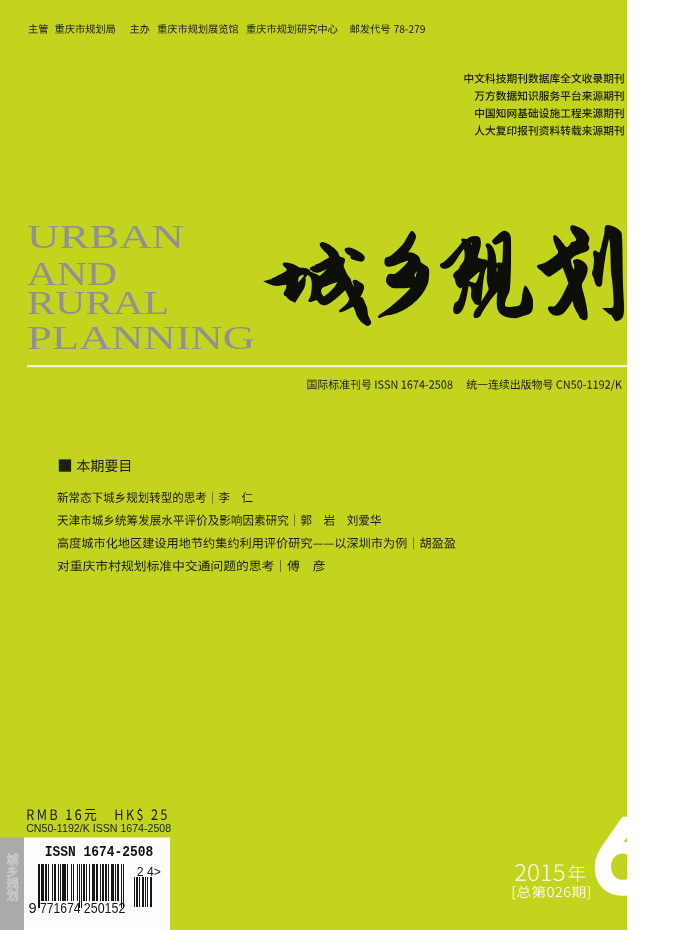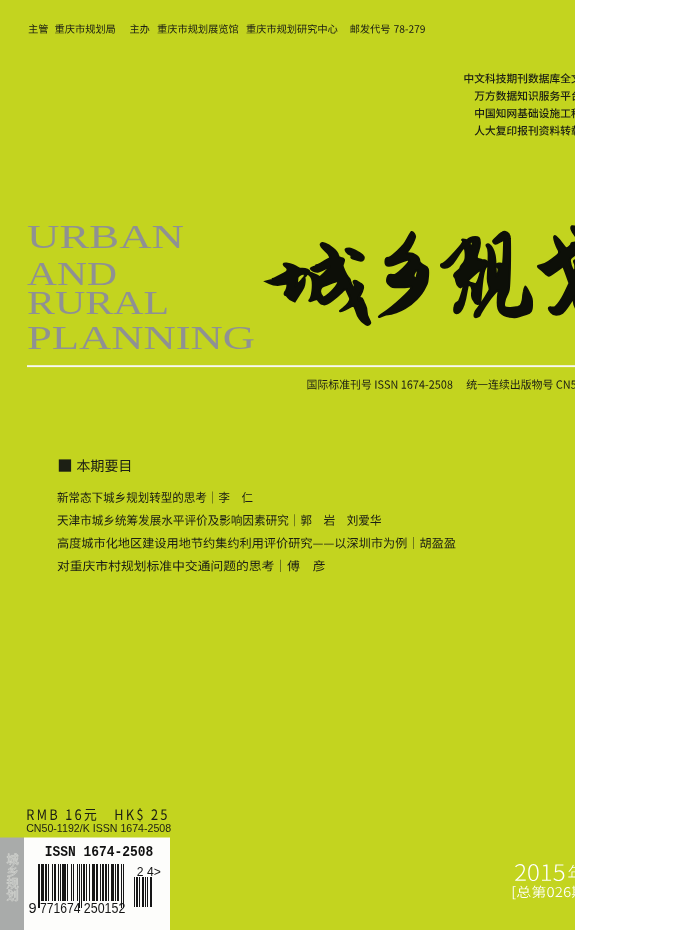--- a/index.html
+++ b/index.html
@@ -1,14 +1,14 @@
 <!DOCTYPE html>
 <html><head><meta charset="utf-8"><style>
 html,body{margin:0;padding:0;background:#fff}
-#page{position:relative;width:575px;height:930px;background:#c3d41f;overflow:hidden;font-family:"Liberation Sans",sans-serif}
+#page{position:relative;width:627px;height:930px;background:#c3d41f;overflow:hidden;font-family:"Liberation Sans",sans-serif}
 </style></head><body>
 
 <div id="page">
 <svg width="683" height="930" viewBox="0 0 683 930" style="position:absolute;left:0;top:0">
 
 <path d="M31.9 24.7C32.5 25.1 33.3 25.8 33.7 26.3H29.2V27H32.8V29.3H29.6V30H32.8V32.5H28.7V33.3H37.8V32.5H33.6V30H36.8V29.3H33.6V27H37.2V26.3H33.9L34.4 25.9C34 25.4 33.2 24.7 32.5 24.3Z M40.5 28.3V33.6H41.2V33.3H46.2V33.6H46.9V31.1H41.2V30.4H46.4V28.3ZM46.2 32.7H41.2V31.7H46.2ZM42.8 26.4C42.9 26.6 43 26.9 43.1 27.1H39.3V28.8H40.1V27.7H46.9V28.8H47.6V27.1H43.9C43.8 26.8 43.6 26.5 43.5 26.3ZM41.2 28.9H45.6V29.8H41.2ZM40 24.2C39.7 25.1 39.3 25.9 38.7 26.5C38.9 26.6 39.2 26.8 39.4 26.9C39.7 26.5 40 26.1 40.2 25.6H40.9C41.2 26 41.4 26.5 41.5 26.8L42.1 26.5C42 26.3 41.9 25.9 41.7 25.6H43.2V25.1H40.5C40.6 24.8 40.7 24.6 40.7 24.3ZM44.3 24.2C44.1 25 43.8 25.7 43.3 26.2C43.5 26.3 43.8 26.4 44 26.5C44.2 26.3 44.4 26 44.5 25.6H45.3C45.6 26 45.9 26.5 46 26.8L46.6 26.5C46.5 26.3 46.3 25.9 46.1 25.6H47.9V25.1H44.8C44.9 24.8 45 24.6 45.1 24.3Z M56.2 27.3V30.5H59.3V31.2H55.9V31.8H59.3V32.7H55.1V33.3H64.3V32.7H60V31.8H63.6V31.2H60V30.5H63.2V27.3H60V26.7H64.2V26H60V25.3C61.2 25.2 62.4 25 63.2 24.9L62.8 24.3C61.2 24.6 58.3 24.8 56 24.8C56 25 56.1 25.3 56.1 25.4C57.1 25.4 58.2 25.4 59.3 25.3V26H55.2V26.7H59.3V27.3ZM57 29.1H59.3V29.9H57ZM60 29.1H62.5V29.9H60ZM57 27.8H59.3V28.6H57ZM60 27.8H62.5V28.6H60Z M69.5 24.5C69.7 24.8 69.9 25.2 70.1 25.5H66V28.3C66 29.7 65.9 31.7 65.1 33.2C65.3 33.2 65.6 33.5 65.7 33.6C66.6 32.1 66.7 29.8 66.7 28.3V26.2H74.5V25.5H71C70.8 25.1 70.5 24.6 70.1 24.2ZM70.4 26.6C70.3 27.1 70.3 27.6 70.2 28.2H67.3V28.9H70.1C69.7 30.5 68.9 32.1 66.9 33C67.1 33.1 67.3 33.4 67.4 33.6C69.3 32.7 70.2 31.4 70.6 29.9C71.4 31.5 72.6 32.8 74.1 33.6C74.2 33.3 74.4 33 74.6 32.9C73 32.2 71.7 30.7 71 28.9H74.3V28.2H71C71.1 27.7 71.1 27.1 71.2 26.6Z M79.2 24.4C79.5 24.8 79.7 25.3 79.9 25.7H75.5V26.5H79.7V27.9H76.5V32.4H77.3V28.6H79.7V33.6H80.5V28.6H83V31.5C83 31.6 83 31.6 82.8 31.7C82.6 31.7 82 31.7 81.3 31.6C81.4 31.9 81.5 32.2 81.5 32.4C82.4 32.4 83 32.4 83.4 32.3C83.7 32.1 83.8 31.9 83.8 31.5V27.9H80.5V26.5H84.7V25.7H80.6L80.8 25.7C80.6 25.3 80.3 24.6 80 24.2Z M90.1 24.7V30.2H90.8V25.4H93.6V30.2H94.4V24.7ZM87.3 24.3V25.9H85.9V26.6H87.3V27.6L87.3 28.3H85.6V29H87.3C87.2 30.4 86.8 32 85.6 33C85.8 33.1 86 33.4 86.1 33.5C87.1 32.6 87.6 31.5 87.8 30.4C88.3 30.9 88.9 31.7 89.1 32.1L89.6 31.5C89.4 31.2 88.4 30 87.9 29.6L88 29H89.6V28.3H88L88 27.6V26.6H89.4V25.9H88V24.3ZM91.9 26.3V28.2C91.9 29.8 91.5 31.7 89 33.1C89.1 33.2 89.3 33.5 89.4 33.6C91 32.8 91.8 31.7 92.2 30.6V32.5C92.2 33.2 92.5 33.4 93.1 33.4H93.9C94.8 33.4 94.9 33 95 31.4C94.8 31.4 94.5 31.2 94.4 31.1C94.3 32.5 94.3 32.8 93.9 32.8H93.2C93 32.8 92.9 32.7 92.9 32.4V29.8H92.4C92.5 29.3 92.6 28.7 92.6 28.2V26.3Z M102 25.4V31H102.7V25.4ZM104 24.3V32.6C104 32.8 103.9 32.9 103.7 32.9C103.5 32.9 103 32.9 102.3 32.9C102.4 33.1 102.5 33.4 102.6 33.6C103.4 33.6 104 33.6 104.3 33.5C104.6 33.3 104.7 33.1 104.7 32.6V24.3ZM98.6 24.9C99.1 25.3 99.7 25.9 100 26.3L100.6 25.9C100.3 25.4 99.6 24.9 99.1 24.5ZM100.1 27.9C99.8 28.8 99.3 29.6 98.8 30.3C98.6 29.5 98.4 28.7 98.2 27.7L101.5 27.3L101.4 26.6L98.2 27C98.1 26.1 98 25.2 98 24.2H97.2C97.2 25.2 97.3 26.2 97.4 27.1L95.8 27.3L95.8 28L97.5 27.8C97.7 29 97.9 30.1 98.2 31C97.5 31.7 96.7 32.3 95.8 32.8C96 32.9 96.2 33.2 96.3 33.4C97.1 32.9 97.8 32.4 98.5 31.7C99 32.9 99.6 33.6 100.3 33.6C101 33.6 101.3 33.1 101.4 31.6C101.2 31.5 100.9 31.3 100.8 31.2C100.7 32.4 100.6 32.8 100.3 32.8C99.9 32.8 99.4 32.2 99.1 31.1C99.8 30.2 100.4 29.3 100.8 28.1Z M107.2 24.8V27.2C107.2 28.9 107 31.2 105.9 32.9C106 33 106.4 33.2 106.5 33.4C107.4 32.1 107.7 30.4 107.8 29H114.1C114 31.6 113.9 32.5 113.7 32.8C113.6 32.9 113.5 32.9 113.3 32.9C113.1 32.9 112.6 32.9 112.1 32.9C112.2 33.1 112.3 33.4 112.3 33.6C112.8 33.6 113.4 33.6 113.6 33.6C114 33.6 114.1 33.5 114.3 33.3C114.6 32.9 114.8 31.7 114.9 28.6C114.9 28.5 114.9 28.3 114.9 28.3H107.9L107.9 27.4H114.2V24.8ZM107.9 25.4H113.4V26.7H107.9ZM108.7 29.8V33H109.5V32.4H112.6V29.8ZM109.5 30.4H111.9V31.8H109.5Z M133.3 24.7C133.9 25.1 134.7 25.8 135.1 26.3H130.6V27H134.2V29.3H131V30H134.2V32.5H130.1V33.3H139.2V32.5H135V30H138.2V29.3H135V27H138.6V26.3H135.3L135.8 25.9C135.4 25.4 134.6 24.7 133.9 24.3Z M141.6 27.8C141.3 28.6 140.8 29.8 140.2 30.5L140.9 30.9C141.5 30.1 142 28.9 142.3 28ZM147.6 27.9C148.1 28.9 148.6 30.3 148.7 31.1L149.5 30.8C149.3 30 148.8 28.7 148.3 27.7ZM143.7 24.2V26V26.1H140.6V26.9H143.6C143.6 28.9 143 31.3 140.1 33C140.3 33.2 140.6 33.5 140.8 33.7C143.8 31.7 144.4 29.1 144.5 26.9H146.5C146.4 30.7 146.2 32.2 145.9 32.5C145.8 32.6 145.7 32.7 145.5 32.7C145.2 32.7 144.6 32.7 143.9 32.6C144 32.8 144.1 33.2 144.2 33.4C144.8 33.4 145.4 33.5 145.8 33.4C146.2 33.4 146.4 33.3 146.7 33C147.1 32.5 147.2 30.9 147.4 26.5C147.4 26.4 147.4 26.1 147.4 26.1H144.5V26V24.2Z M158.7 27.3V30.5H161.8V31.2H158.4V31.8H161.8V32.7H157.6V33.3H166.8V32.7H162.5V31.8H166.1V31.2H162.5V30.5H165.7V27.3H162.5V26.7H166.7V26H162.5V25.3C163.7 25.2 164.9 25 165.7 24.9L165.3 24.3C163.7 24.6 160.8 24.8 158.5 24.8C158.5 25 158.6 25.3 158.6 25.4C159.6 25.4 160.7 25.4 161.8 25.3V26H157.7V26.7H161.8V27.3ZM159.5 29.1H161.8V29.9H159.5ZM162.5 29.1H165V29.9H162.5ZM159.5 27.8H161.8V28.6H159.5ZM162.5 27.8H165V28.6H162.5Z M172 24.5C172.2 24.8 172.4 25.2 172.6 25.5H168.5V28.3C168.5 29.7 168.4 31.7 167.6 33.2C167.8 33.2 168.1 33.5 168.2 33.6C169.1 32.1 169.2 29.8 169.2 28.3V26.2H177V25.5H173.5C173.3 25.1 173 24.6 172.6 24.2ZM172.9 26.6C172.8 27.1 172.8 27.6 172.7 28.2H169.8V28.9H172.6C172.2 30.5 171.4 32.1 169.4 33C169.6 33.1 169.8 33.4 169.9 33.6C171.8 32.7 172.7 31.4 173.1 29.9C173.9 31.5 175.1 32.8 176.6 33.6C176.7 33.3 176.9 33 177.1 32.9C175.5 32.2 174.2 30.7 173.5 28.9H176.8V28.2H173.5C173.6 27.7 173.6 27.1 173.7 26.6Z M181.7 24.4C182 24.8 182.2 25.3 182.4 25.7H178V26.5H182.2V27.9H179V32.4H179.8V28.6H182.2V33.6H183V28.6H185.5V31.5C185.5 31.6 185.5 31.6 185.3 31.7C185.1 31.7 184.5 31.7 183.8 31.6C183.9 31.9 184 32.2 184 32.4C184.9 32.4 185.5 32.4 185.9 32.3C186.2 32.1 186.3 31.9 186.3 31.5V27.9H183V26.5H187.2V25.7H183.1L183.3 25.7C183.1 25.3 182.8 24.6 182.5 24.2Z M192.6 24.7V30.2H193.3V25.4H196.1V30.2H196.9V24.7ZM189.8 24.3V25.9H188.4V26.6H189.8V27.6L189.8 28.3H188.1V29H189.8C189.7 30.4 189.3 32 188.1 33C188.3 33.1 188.5 33.4 188.6 33.5C189.6 32.6 190.1 31.5 190.3 30.4C190.8 30.9 191.4 31.7 191.6 32.1L192.1 31.5C191.9 31.2 190.9 30 190.4 29.6L190.5 29H192.1V28.3H190.5L190.5 27.6V26.6H191.9V25.9H190.5V24.3ZM194.4 26.3V28.2C194.4 29.8 194 31.7 191.5 33.1C191.6 33.2 191.8 33.5 191.9 33.6C193.5 32.8 194.3 31.7 194.7 30.6V32.5C194.7 33.2 195 33.4 195.6 33.4H196.4C197.3 33.4 197.4 33 197.5 31.4C197.3 31.4 197 31.2 196.9 31.1C196.8 32.5 196.8 32.8 196.4 32.8H195.7C195.5 32.8 195.4 32.7 195.4 32.4V29.8H194.9C195 29.3 195.1 28.7 195.1 28.2V26.3Z M204.5 25.4V31H205.2V25.4ZM206.5 24.3V32.6C206.5 32.8 206.4 32.9 206.2 32.9C206 32.9 205.5 32.9 204.8 32.9C204.9 33.1 205 33.4 205.1 33.6C205.9 33.6 206.5 33.6 206.8 33.5C207.1 33.3 207.2 33.1 207.2 32.6V24.3ZM201.1 24.9C201.6 25.3 202.2 25.9 202.5 26.3L203.1 25.9C202.8 25.4 202.1 24.9 201.6 24.5ZM202.6 27.9C202.3 28.8 201.8 29.6 201.3 30.3C201.1 29.5 200.9 28.7 200.7 27.7L204 27.3L203.9 26.6L200.7 27C200.6 26.1 200.5 25.2 200.5 24.2H199.7C199.7 25.2 199.8 26.2 199.9 27.1L198.3 27.3L198.3 28L200 27.8C200.2 29 200.4 30.1 200.7 31C200 31.7 199.2 32.3 198.3 32.8C198.5 32.9 198.7 33.2 198.8 33.4C199.6 32.9 200.3 32.4 201 31.7C201.5 32.9 202.1 33.6 202.8 33.6C203.5 33.6 203.8 33.1 203.9 31.6C203.7 31.5 203.4 31.3 203.3 31.2C203.2 32.4 203.1 32.8 202.8 32.8C202.4 32.8 201.9 32.2 201.6 31.1C202.3 30.2 202.9 29.3 203.3 28.1Z M211.3 33.6V33.6C211.5 33.5 211.8 33.4 214.4 32.8C214.4 32.6 214.4 32.3 214.4 32.1L212.2 32.6V30.5H213.6C214.3 32.1 215.6 33.2 217.4 33.6C217.5 33.4 217.7 33.1 217.9 33C217 32.8 216.2 32.5 215.6 32C216.1 31.7 216.8 31.4 217.2 31L216.7 30.6C216.3 30.9 215.7 31.3 215.1 31.6C214.8 31.3 214.5 30.9 214.3 30.5H217.8V29.9H215.7V28.8H217.4V28.1H215.7V27.2H214.9V28.1H212.9V27.2H212.2V28.1H210.6V28.8H212.2V29.9H210.4V30.5H211.5V32.2C211.5 32.6 211.2 32.9 211 33C211.1 33.1 211.2 33.4 211.3 33.6ZM212.9 28.8H214.9V29.9H212.9ZM210.3 25.4H216.4V26.4H210.3ZM209.5 24.7V27.7C209.5 29.4 209.4 31.6 208.4 33.2C208.6 33.3 208.9 33.5 209.1 33.6C210.2 32 210.3 29.5 210.3 27.7V27.1H217.2V24.7Z M224.9 26.4C225.4 26.9 226 27.6 226.2 28.1L226.9 27.7C226.6 27.3 226.1 26.6 225.5 26.1ZM219.5 24.8V27.7H220.2V24.8ZM221.6 24.3V28H222.3V24.3ZM223.7 30.9V32.5C223.7 33.3 223.9 33.5 224.9 33.5C225.2 33.5 226.5 33.5 226.7 33.5C227.6 33.5 227.8 33.2 227.9 32C227.7 32 227.3 31.9 227.2 31.8C227.1 32.7 227.1 32.8 226.7 32.8C226.4 32.8 225.2 32.8 225 32.8C224.5 32.8 224.5 32.8 224.5 32.5V30.9ZM223 29.5V30.3C223 31.1 222.7 32.2 219 33C219.1 33.2 219.4 33.5 219.5 33.6C223.3 32.7 223.8 31.4 223.8 30.3V29.5ZM220.3 28.3V31.6H221.1V29H225.9V31.5H226.7V28.3ZM224.3 24.2C224 25.4 223.5 26.5 222.9 27.3C223.1 27.4 223.4 27.6 223.6 27.7C223.9 27.2 224.2 26.6 224.5 26H227.8V25.3H224.7C224.8 25 224.9 24.7 225 24.4Z M234.8 24.4C235 24.7 235.2 25.1 235.2 25.4H232.7V27.1H233.3V33.6H234V33.1H237V33.5H237.8V30.4H234V29.5H237.3V27H233.4V26.1H237.3V27.1H238.1V25.4H235.5L236 25.2C236 25 235.7 24.5 235.5 24.2ZM234 32.5V31H237V32.5ZM234 27.6H236.5V28.9H234ZM230 24.3C229.8 25.8 229.4 27.2 228.8 28.2C229 28.3 229.3 28.6 229.4 28.7C229.8 28.1 230.1 27.3 230.3 26.5H231.6C231.5 27 231.3 27.5 231.1 27.9L231.7 28.1C232 27.5 232.3 26.7 232.5 25.9L232 25.8L231.9 25.8H230.5C230.6 25.4 230.7 24.9 230.7 24.4ZM230.1 33.5C230.3 33.3 230.6 33.1 232.4 31.8C232.3 31.6 232.2 31.3 232.2 31.1L231 31.9V27.9H230.3V31.9C230.3 32.4 229.9 32.8 229.7 33C229.8 33.1 230.1 33.4 230.1 33.5Z M247.6 27.3V30.5H250.7V31.2H247.3V31.8H250.7V32.7H246.5V33.3H255.7V32.7H251.4V31.8H255V31.2H251.4V30.5H254.6V27.3H251.4V26.7H255.6V26H251.4V25.3C252.6 25.2 253.8 25 254.6 24.9L254.2 24.3C252.6 24.6 249.7 24.8 247.4 24.8C247.4 25 247.5 25.3 247.5 25.4C248.5 25.4 249.6 25.4 250.7 25.3V26H246.6V26.7H250.7V27.3ZM248.4 29.1H250.7V29.9H248.4ZM251.4 29.1H253.9V29.9H251.4ZM248.4 27.8H250.7V28.6H248.4ZM251.4 27.8H253.9V28.6H251.4Z M260.9 24.5C261.1 24.8 261.3 25.2 261.5 25.5H257.4V28.3C257.4 29.7 257.3 31.7 256.5 33.2C256.7 33.2 257 33.5 257.1 33.6C258 32.1 258.1 29.8 258.1 28.3V26.2H265.9V25.5H262.4C262.2 25.1 261.9 24.6 261.5 24.2ZM261.8 26.6C261.7 27.1 261.7 27.6 261.6 28.2H258.7V28.9H261.5C261.1 30.5 260.3 32.1 258.3 33C258.5 33.1 258.7 33.4 258.8 33.6C260.7 32.7 261.6 31.4 262 29.9C262.8 31.5 264 32.8 265.5 33.6C265.6 33.3 265.8 33 266 32.9C264.4 32.2 263.1 30.7 262.4 28.9H265.7V28.2H262.4C262.5 27.7 262.5 27.1 262.6 26.6Z M270.6 24.4C270.9 24.8 271.1 25.3 271.3 25.7H266.9V26.5H271.1V27.9H267.9V32.4H268.7V28.6H271.1V33.6H271.9V28.6H274.4V31.5C274.4 31.6 274.4 31.6 274.2 31.7C274 31.7 273.4 31.7 272.7 31.6C272.8 31.9 272.9 32.2 272.9 32.4C273.8 32.4 274.4 32.4 274.8 32.3C275.1 32.1 275.2 31.9 275.2 31.5V27.9H271.9V26.5H276.1V25.7H272L272.2 25.7C272 25.3 271.7 24.6 271.4 24.2Z M281.5 24.7V30.2H282.2V25.4H285V30.2H285.8V24.7ZM278.7 24.3V25.9H277.3V26.6H278.7V27.6L278.7 28.3H277V29H278.7C278.6 30.4 278.2 32 277 33C277.2 33.1 277.4 33.4 277.5 33.5C278.5 32.6 279 31.5 279.2 30.4C279.7 30.9 280.3 31.7 280.5 32.1L281 31.5C280.8 31.2 279.8 30 279.3 29.6L279.4 29H281V28.3H279.4L279.4 27.6V26.6H280.8V25.9H279.4V24.3ZM283.3 26.3V28.2C283.3 29.8 282.9 31.7 280.4 33.1C280.5 33.2 280.7 33.5 280.8 33.6C282.4 32.8 283.2 31.7 283.6 30.6V32.5C283.6 33.2 283.9 33.4 284.5 33.4H285.3C286.2 33.4 286.3 33 286.4 31.4C286.2 31.4 285.9 31.2 285.8 31.1C285.7 32.5 285.7 32.8 285.3 32.8H284.6C284.4 32.8 284.3 32.7 284.3 32.4V29.8H283.8C283.9 29.3 284 28.7 284 28.2V26.3Z M293.4 25.4V31H294.1V25.4ZM295.4 24.3V32.6C295.4 32.8 295.3 32.9 295.1 32.9C294.9 32.9 294.4 32.9 293.7 32.9C293.8 33.1 293.9 33.4 294 33.6C294.8 33.6 295.4 33.6 295.7 33.5C296 33.3 296.1 33.1 296.1 32.6V24.3ZM290 24.9C290.5 25.3 291.1 25.9 291.4 26.3L292 25.9C291.7 25.4 291 24.9 290.5 24.5ZM291.5 27.9C291.2 28.8 290.7 29.6 290.2 30.3C290 29.5 289.8 28.7 289.6 27.7L292.9 27.3L292.8 26.6L289.6 27C289.5 26.1 289.4 25.2 289.4 24.2H288.6C288.6 25.2 288.7 26.2 288.8 27.1L287.2 27.3L287.2 28L288.9 27.8C289.1 29 289.3 30.1 289.6 31C288.9 31.7 288.1 32.3 287.2 32.8C287.4 32.9 287.6 33.2 287.7 33.4C288.5 32.9 289.2 32.4 289.9 31.7C290.4 32.9 291 33.6 291.7 33.6C292.4 33.6 292.7 33.1 292.8 31.6C292.6 31.5 292.3 31.3 292.2 31.2C292.1 32.4 292 32.8 291.7 32.8C291.3 32.8 290.8 32.2 290.5 31.1C291.2 30.2 291.8 29.3 292.2 28.1Z M304.9 25.5V28.5H303.2V25.5ZM301.4 28.5V29.2H302.5C302.5 30.6 302.2 32.1 301.2 33.2C301.4 33.3 301.7 33.5 301.8 33.7C302.9 32.5 303.2 30.8 303.2 29.2H304.9V33.6H305.6V29.2H306.8V28.5H305.6V25.5H306.6V24.8H301.7V25.5H302.5V28.5ZM297.5 24.8V25.5H298.8C298.5 27 298 28.5 297.3 29.5C297.4 29.7 297.6 30.1 297.7 30.3C297.9 30 298.1 29.7 298.2 29.4V33.1H298.9V32.3H300.9V27.9H298.9C299.1 27.2 299.4 26.3 299.5 25.5H301.1V24.8ZM298.9 28.6H300.3V31.6H298.9Z M311.1 26.4C310.3 27 309.2 27.6 308.2 27.9L308.7 28.5C309.7 28.1 310.9 27.4 311.7 26.7ZM313 26.8C314 27.3 315.3 28 315.9 28.5L316.5 28C315.8 27.5 314.5 26.8 313.5 26.4ZM311.1 28.2V29.1H308.4V29.9H311.1C311 30.9 310.5 32.2 307.8 33C308 33.1 308.2 33.4 308.3 33.6C311.2 32.7 311.8 31.2 311.9 29.9H314V32.4C314 33.2 314.2 33.4 314.9 33.4C315.1 33.4 315.8 33.4 316 33.4C316.7 33.4 316.9 33 317 31.5C316.8 31.4 316.5 31.3 316.3 31.2C316.3 32.5 316.2 32.7 316 32.7C315.8 32.7 315.2 32.7 315.1 32.7C314.8 32.7 314.7 32.7 314.7 32.4V29.1H311.9V28.2ZM311.5 24.4C311.7 24.7 311.8 25 312 25.3H308V27.1H308.8V26H315.8V27H316.6V25.3H312.9C312.7 25 312.5 24.5 312.3 24.2Z M322.1 24.2V26.1H318.4V30.9H319.1V30.3H322.1V33.6H322.9V30.3H325.8V30.9H326.6V26.1H322.9V24.2ZM319.1 29.5V26.8H322.1V29.5ZM325.8 29.5H322.9V26.8H325.8Z M330.6 27.1V32.1C330.6 33.1 330.9 33.4 332 33.4C332.3 33.4 333.8 33.4 334.1 33.4C335.2 33.4 335.5 32.9 335.6 30.9C335.4 30.9 335.1 30.7 334.9 30.6C334.8 32.3 334.7 32.7 334.1 32.7C333.7 32.7 332.4 32.7 332.1 32.7C331.5 32.7 331.4 32.6 331.4 32.1V27.1ZM329 27.8C328.8 29.1 328.5 30.7 328 31.7L328.8 32C329.2 30.9 329.6 29.2 329.7 28ZM335.4 27.9C335.9 29.1 336.5 30.7 336.7 31.7L337.5 31.4C337.2 30.4 336.7 28.8 336.1 27.6ZM331.1 25.1C332.1 25.8 333.3 26.8 333.8 27.4L334.4 26.8C333.8 26.2 332.6 25.2 331.6 24.6Z M351.2 29.3H352.5V31.6H351.2ZM351.2 28.6V26.5H352.5V28.6ZM354.4 29.3V31.6H353.2V29.3ZM354.4 28.6H353.2V26.5H354.4ZM352.5 24.2V25.8H350.6V33H351.2V32.3H354.4V32.8H355.1V25.8H353.2V24.2ZM356.1 24.8V33.6H356.8V25.5H358.4C358.1 26.3 357.7 27.4 357.3 28.2C358.3 29.2 358.5 29.9 358.5 30.5C358.5 30.9 358.5 31.2 358.3 31.4C358.1 31.4 358 31.4 357.8 31.5C357.6 31.5 357.3 31.5 357 31.4C357.1 31.6 357.2 32 357.2 32.2C357.5 32.2 357.9 32.2 358.1 32.1C358.4 32.1 358.6 32.1 358.8 31.9C359.1 31.7 359.2 31.2 359.2 30.6C359.2 29.9 359 29.1 358.1 28.1C358.5 27.2 359 26 359.4 25.1L358.8 24.8L358.7 24.8Z M366.8 24.7C367.2 25.2 367.8 25.9 368.1 26.3L368.7 25.8C368.4 25.5 367.8 24.8 367.4 24.4ZM361.4 27.5C361.5 27.4 361.8 27.3 362.5 27.3H363.9C363.2 29.4 362.1 31.1 360.2 32.2C360.4 32.4 360.7 32.6 360.8 32.8C362.1 32 363.1 31 363.8 29.7C364.2 30.5 364.7 31.1 365.3 31.7C364.4 32.3 363.4 32.7 362.3 33C362.5 33.1 362.7 33.4 362.8 33.6C363.9 33.3 365 32.9 365.9 32.2C366.8 32.9 367.9 33.4 369.3 33.6C369.4 33.4 369.6 33.1 369.7 33C368.5 32.7 367.4 32.3 366.5 31.7C367.4 30.9 368.1 29.9 368.5 28.6L368 28.3L367.8 28.4H364.4C364.5 28 364.7 27.7 364.8 27.3H369.4L369.4 26.6H365C365.1 25.9 365.3 25.1 365.4 24.3L364.5 24.2C364.4 25 364.3 25.8 364.1 26.6H362.2C362.5 26 362.8 25.3 363 24.7L362.2 24.5C362 25.3 361.6 26.1 361.5 26.3C361.4 26.6 361.3 26.7 361.1 26.7C361.2 26.9 361.3 27.3 361.4 27.5ZM365.9 31.2C365.2 30.6 364.7 29.9 364.3 29.1H367.5C367.1 30 366.6 30.6 365.9 31.2Z M377.4 24.8C378 25.3 378.7 26 379 26.5L379.6 26.1C379.3 25.6 378.6 24.9 377.9 24.4ZM375.7 24.4C375.7 25.5 375.8 26.5 375.9 27.4L373.4 27.7L373.5 28.5L376 28.1C376.4 31.4 377.2 33.5 378.9 33.6C379.4 33.6 379.8 33.1 380 31.3C379.9 31.3 379.6 31.1 379.4 30.9C379.3 32.1 379.1 32.7 378.8 32.7C377.7 32.6 377.1 30.8 376.7 28L379.8 27.7L379.7 26.9L376.6 27.3C376.5 26.4 376.5 25.4 376.5 24.4ZM373.3 24.3C372.6 26 371.5 27.5 370.3 28.5C370.4 28.7 370.7 29.1 370.8 29.3C371.2 28.8 371.7 28.3 372.1 27.8V33.6H372.9V26.6C373.3 26 373.7 25.3 374 24.6Z M383 25.3H387.8V26.7H383ZM382.2 24.7V27.4H388.6V24.7ZM380.9 28.3V29H383C382.8 29.6 382.6 30.4 382.4 30.9H387.7C387.5 32 387.3 32.6 387.1 32.8C386.9 32.9 386.8 32.9 386.6 32.9C386.3 32.9 385.5 32.9 384.8 32.8C385 33 385.1 33.3 385.1 33.6C385.8 33.6 386.5 33.6 386.8 33.6C387.2 33.6 387.5 33.5 387.7 33.3C388.1 33 388.3 32.2 388.6 30.5C388.6 30.4 388.6 30.2 388.6 30.2H383.5L383.9 29H389.8V28.3Z M395.6 32.8H396.6C396.7 29.9 397 28.1 398.8 25.9V25.3H394.1V26.1H397.7C396.3 28.2 395.8 30 395.6 32.8Z M402.1 32.9C403.5 32.9 404.5 32.1 404.5 31C404.5 30 403.9 29.4 403.2 29V29C403.6 28.6 404.2 28 404.2 27.2C404.2 26 403.4 25.2 402.1 25.2C401 25.2 400.1 26 400.1 27.1C400.1 27.9 400.6 28.5 401.1 28.8V28.9C400.4 29.2 399.7 29.9 399.7 30.9C399.7 32.1 400.7 32.9 402.1 32.9ZM402.6 28.7C401.7 28.4 400.9 28 400.9 27.1C400.9 26.4 401.4 25.9 402.1 25.9C402.9 25.9 403.4 26.5 403.4 27.2C403.4 27.8 403.1 28.3 402.6 28.7ZM402.1 32.2C401.2 32.2 400.6 31.7 400.6 30.9C400.6 30.1 401 29.6 401.6 29.2C402.6 29.6 403.6 30 403.6 31C403.6 31.7 403 32.2 402.1 32.2Z M405.4 30.3H408V29.6H405.4Z M408.9 32.8H413.6V32H411.5C411.2 32 410.7 32 410.3 32.1C412.1 30.4 413.3 28.9 413.3 27.4C413.3 26.1 412.4 25.2 411.1 25.2C410.1 25.2 409.5 25.6 408.9 26.3L409.4 26.8C409.8 26.3 410.3 25.9 411 25.9C411.9 25.9 412.3 26.6 412.3 27.4C412.3 28.7 411.3 30.2 408.9 32.2Z M416.1 32.8H417.1C417.2 29.9 417.5 28.1 419.3 25.9V25.3H414.6V26.1H418.3C416.8 28.2 416.3 30 416.1 32.8Z M422.2 32.9C423.6 32.9 424.9 31.8 424.9 28.7C424.9 26.4 423.8 25.2 422.4 25.2C421.2 25.2 420.2 26.2 420.2 27.6C420.2 29.2 421 30 422.3 30C422.9 30 423.6 29.6 424 29.1C423.9 31.4 423.1 32.2 422.1 32.2C421.7 32.2 421.2 31.9 420.9 31.6L420.4 32.2C420.8 32.6 421.4 32.9 422.2 32.9ZM424 28.3C423.5 29 422.9 29.3 422.4 29.3C421.6 29.3 421.1 28.6 421.1 27.6C421.1 26.6 421.7 25.9 422.4 25.9C423.3 25.9 423.9 26.7 424 28.3Z" fill="#1c1f14"></path>
 
 <path d="M468.3 73.4V75.3H464.4V80.6H465.5V79.9H468.3V83.4H469.3V79.9H472.1V80.5H473.2V75.3H469.3V73.4ZM465.5 78.9V76.3H468.3V78.9ZM472.1 78.9H469.3V76.3H472.1Z M478.7 73.7C479 74.2 479.3 74.8 479.4 75.3H474.7V76.3H476.4C477 77.9 477.8 79.2 478.9 80.3C477.7 81.3 476.3 82 474.5 82.4C474.7 82.7 475 83.1 475.2 83.4C476.9 82.8 478.4 82.1 479.6 81.1C480.8 82.1 482.2 82.9 484 83.3C484.1 83 484.4 82.6 484.6 82.4C483 82 481.6 81.3 480.4 80.3C481.4 79.2 482.2 77.9 482.8 76.3H484.5V75.3H479.6L480.6 75C480.4 74.5 480.1 73.8 479.8 73.3ZM479.6 79.6C478.7 78.7 478 77.5 477.4 76.3H481.6C481.2 77.6 480.5 78.7 479.6 79.6Z M490.2 74.7C490.9 75.2 491.6 75.8 491.9 76.3L492.6 75.6C492.3 75.2 491.5 74.5 490.9 74.1ZM489.8 77.5C490.5 78 491.3 78.7 491.7 79.1L492.3 78.5C492 78 491.2 77.4 490.5 76.9ZM488.9 73.5C488.1 73.9 486.7 74.2 485.5 74.4C485.6 74.6 485.7 75 485.7 75.2C486.2 75.2 486.6 75.1 487.1 75V76.4H485.4V77.4H487C486.6 78.6 485.9 79.9 485.2 80.6C485.4 80.8 485.6 81.3 485.7 81.5C486.2 80.9 486.7 80 487.1 79V83.4H488.1V78.6C488.4 79.1 488.8 79.7 488.9 80.1L489.6 79.3C489.3 79 488.4 77.9 488.1 77.5V77.4H489.6V76.4H488.1V74.8C488.6 74.7 489.1 74.5 489.5 74.4ZM489.5 80.4 489.6 81.4 493 80.8V83.4H494V80.6L495.4 80.4L495.2 79.4L494 79.6V73.4H493V79.8Z M502.2 73.4V75.1H499.8V76H502.2V77.5H500V78.4H500.5L500.3 78.4C500.7 79.5 501.3 80.5 502 81.2C501.1 81.8 500.2 82.2 499.2 82.5C499.4 82.7 499.6 83.1 499.7 83.4C500.8 83.1 501.8 82.6 502.7 82C503.5 82.6 504.4 83.1 505.5 83.4C505.7 83.2 505.9 82.7 506.2 82.5C505.1 82.3 504.2 81.9 503.5 81.3C504.4 80.4 505.2 79.2 505.6 77.7L505 77.4L504.8 77.5H503.2V76H505.8V75.1H503.2V73.4ZM501.3 78.4H504.3C504 79.3 503.4 80 502.7 80.6C502.1 80 501.6 79.2 501.3 78.4ZM497.5 73.4V75.5H496.2V76.5H497.5V78.7C497 78.8 496.5 78.9 496.1 79L496.3 80L497.5 79.7V82.2C497.5 82.4 497.5 82.4 497.3 82.4C497.2 82.4 496.7 82.4 496.2 82.4C496.4 82.7 496.5 83.1 496.5 83.4C497.3 83.4 497.8 83.3 498.1 83.2C498.4 83 498.5 82.8 498.5 82.2V79.4L499.7 79L499.6 78.1L498.5 78.4V76.5H499.6V75.5H498.5V73.4Z M508.2 81C507.9 81.7 507.4 82.4 506.8 82.8C507 83 507.4 83.2 507.6 83.4C508.2 82.9 508.8 82 509.2 81.2ZM509.8 81.4C510.2 81.9 510.7 82.6 510.9 83L511.8 82.5C511.5 82.1 511 81.4 510.6 80.9ZM515.5 74.9V76.4H513.6V74.9ZM512.6 73.9V77.9C512.6 79.4 512.5 81.4 511.7 82.9C511.9 83 512.3 83.3 512.5 83.4C513.1 82.4 513.4 81.1 513.5 79.8H515.5V82.2C515.5 82.4 515.4 82.4 515.3 82.4C515.1 82.4 514.6 82.4 514.1 82.4C514.2 82.7 514.3 83.1 514.4 83.4C515.2 83.4 515.7 83.4 516 83.2C516.4 83 516.5 82.7 516.5 82.2V73.9ZM515.5 77.3V78.9H513.5L513.6 77.9V77.3ZM510.4 73.5V74.8H508.8V73.5H507.8V74.8H507V75.7H507.8V79.9H506.8V80.8H512.1V79.9H511.4V75.7H512.2V74.8H511.4V73.5ZM508.8 75.7H510.4V76.5H508.8ZM508.8 77.3H510.4V78.2H508.8ZM508.8 79H510.4V79.9H508.8Z M523.7 74.7V80.7H524.7V74.7ZM526 73.6V82.1C526 82.3 526 82.3 525.7 82.3C525.5 82.3 524.8 82.4 524 82.3C524.2 82.6 524.3 83.1 524.4 83.4C525.4 83.4 526.1 83.4 526.5 83.2C526.9 83 527.1 82.7 527.1 82.1V73.6ZM517.6 77.6V78.6H519.8V83.4H520.8V78.6H523V77.6H520.8V75.1H522.7V74.1H517.9V75.1H519.8V77.6Z M532.6 73.6C532.4 74 532.1 74.6 531.9 75L532.5 75.3C532.8 75 533.1 74.4 533.5 74ZM528.8 74C529.1 74.4 529.3 75 529.4 75.4L530.2 75C530.1 74.6 529.8 74.1 529.5 73.7ZM532.2 79.8C532 80.3 531.7 80.7 531.3 81.1C530.9 80.9 530.6 80.7 530.2 80.5L530.6 79.8ZM529 80.9C529.5 81.1 530.1 81.3 530.6 81.6C529.9 82.1 529.2 82.4 528.3 82.6C528.5 82.8 528.7 83.1 528.8 83.3C529.8 83.1 530.7 82.7 531.4 82.1C531.8 82.3 532.1 82.5 532.3 82.7L532.9 82C532.7 81.8 532.4 81.7 532.1 81.5C532.6 80.9 533.1 80.1 533.3 79.1L532.8 78.9L532.6 79H531L531.3 78.5L530.4 78.3C530.3 78.5 530.2 78.7 530.1 79H528.7V79.8H529.6C529.4 80.2 529.2 80.6 529 80.9ZM530.6 73.4V75.4H528.5V76.2H530.3C529.8 76.8 529 77.4 528.3 77.7C528.5 77.9 528.7 78.2 528.8 78.5C529.4 78.1 530.1 77.6 530.6 77V78.2H531.5V76.8C532 77.2 532.6 77.6 532.8 77.9L533.4 77.2C533.1 77 532.4 76.5 531.8 76.2H533.7V75.4H531.5V73.4ZM534.6 73.5C534.4 75.4 533.9 77.2 533 78.3C533.3 78.5 533.6 78.8 533.8 79C534 78.6 534.3 78.2 534.5 77.8C534.7 78.7 535 79.6 535.3 80.4C534.7 81.3 533.9 82.1 532.8 82.6C533 82.8 533.2 83.2 533.3 83.4C534.4 82.9 535.2 82.2 535.8 81.3C536.3 82.1 537 82.8 537.8 83.3C537.9 83.1 538.2 82.7 538.4 82.5C537.6 82 536.9 81.3 536.4 80.4C536.9 79.3 537.3 78 537.5 76.4H538.2V75.5H535.2C535.3 74.9 535.5 74.3 535.6 73.6ZM536.5 76.4C536.4 77.5 536.2 78.5 535.9 79.3C535.5 78.4 535.2 77.4 535 76.4Z M543.9 80V83.4H544.8V83H547.8V83.4H548.7V80H546.7V78.8H549V77.9H546.7V76.8H548.7V73.9H542.9V77.1C542.9 78.8 542.8 81.2 541.7 82.8C541.9 82.9 542.3 83.2 542.5 83.4C543.4 82.1 543.7 80.3 543.8 78.8H545.7V80ZM543.9 74.8H547.7V75.9H543.9ZM543.9 76.8H545.7V77.9H543.9L543.9 77.1ZM544.8 82.2V80.8H547.8V82.2ZM540.4 73.4V75.5H539.1V76.5H540.4V78.7L539 79L539.2 80L540.4 79.7V82.2C540.4 82.3 540.3 82.4 540.2 82.4C540.1 82.4 539.7 82.4 539.2 82.4C539.4 82.6 539.5 83.1 539.5 83.3C540.2 83.3 540.6 83.3 540.9 83.1C541.2 83 541.3 82.7 541.3 82.2V79.4L542.5 79L542.4 78.1L541.3 78.4V76.5H542.5V75.5H541.3V73.4Z M552.9 80C553 79.9 553.4 79.9 554 79.9H555.7V80.9H552V81.9H555.7V83.4H556.7V81.9H559.7V80.9H556.7V79.9H559V79H556.7V77.9H555.7V79H553.9C554.2 78.5 554.5 78 554.8 77.5H559.3V76.6H555.3L555.6 75.9L554.5 75.5C554.4 75.9 554.3 76.2 554.1 76.6H552.3V77.5H553.7C553.5 77.9 553.3 78.3 553.2 78.4C553 78.8 552.8 79 552.6 79C552.7 79.3 552.9 79.8 552.9 80ZM554.5 73.6C554.6 73.9 554.8 74.2 554.9 74.5H550.7V77.5C550.7 79.1 550.6 81.3 549.7 82.9C550 83 550.4 83.3 550.6 83.4C551.6 81.8 551.7 79.3 551.7 77.5V75.4H559.7V74.5H556C555.9 74.1 555.7 73.7 555.5 73.4Z M565.4 73.3C564.3 75 562.4 76.5 560.4 77.4C560.7 77.6 561 77.9 561.1 78.2C561.5 78 561.9 77.8 562.3 77.6V78.3H565V79.7H562.4V80.6H565V82.2H561V83.1H570.2V82.2H566.1V80.6H568.9V79.7H566.1V78.3H568.9V77.6C569.3 77.8 569.7 78 570.1 78.3C570.2 78 570.5 77.6 570.7 77.4C569 76.5 567.5 75.5 566.1 74L566.3 73.7ZM562.6 77.4C563.7 76.6 564.7 75.7 565.6 74.8C566.5 75.8 567.5 76.6 568.6 77.4Z M575.4 73.7C575.7 74.2 576 74.8 576.2 75.3H571.5V76.3H573.1C573.8 77.9 574.6 79.2 575.6 80.3C574.5 81.3 573 82 571.3 82.4C571.5 82.7 571.8 83.1 571.9 83.4C573.7 82.8 575.2 82.1 576.4 81.1C577.5 82.1 579 82.9 580.7 83.3C580.9 83 581.2 82.6 581.4 82.4C579.7 82 578.3 81.3 577.2 80.3C578.2 79.2 579 77.9 579.6 76.3H581.2V75.3H576.4L577.3 75C577.2 74.5 576.8 73.8 576.5 73.3ZM576.4 79.6C575.4 78.7 574.7 77.5 574.2 76.3H578.4C577.9 77.6 577.2 78.7 576.4 79.6Z M588.2 76.4H590.3C590.1 77.7 589.8 78.8 589.3 79.7C588.8 78.8 588.4 77.7 588.1 76.7ZM587.9 73.4C587.6 75.3 587.1 77 586.1 78.1C586.4 78.3 586.7 78.7 586.8 79C587.1 78.6 587.4 78.3 587.6 77.9C587.9 78.9 588.3 79.8 588.8 80.6C588.2 81.4 587.4 82.1 586.3 82.6C586.5 82.8 586.9 83.2 587 83.4C587.9 82.9 588.7 82.3 589.3 81.5C589.9 82.3 590.6 82.9 591.4 83.4C591.6 83.1 591.9 82.7 592.1 82.5C591.3 82.1 590.5 81.4 589.9 80.6C590.6 79.5 591 78.1 591.3 76.4H592V75.5H588.5C588.7 74.9 588.8 74.2 588.9 73.6ZM582.7 81.5C582.9 81.4 583.2 81.2 585.1 80.5V83.4H586.1V73.6H585.1V79.5L583.7 80V74.6H582.7V79.9C582.7 80.3 582.5 80.5 582.3 80.6C582.5 80.8 582.6 81.3 582.7 81.5Z M593.8 79.2C594.5 79.6 595.4 80.2 595.8 80.6L596.5 79.9C596 79.5 595.2 78.9 594.5 78.6ZM593.8 74V74.9H600.2L600.2 75.7H594.2V76.7H600.2L600.1 77.5H593.1V78.4H597.3V80.2C595.7 80.8 594.1 81.5 593.1 81.8L593.7 82.7C594.7 82.3 596 81.7 597.3 81.2V82.4C597.3 82.5 597.2 82.6 597.1 82.6C596.9 82.6 596.3 82.6 595.7 82.6C595.8 82.8 596 83.2 596 83.4C596.9 83.4 597.4 83.4 597.8 83.3C598.2 83.2 598.3 82.9 598.3 82.4V80.3C599.2 81.6 600.5 82.5 602 83C602.2 82.7 602.5 82.3 602.7 82.1C601.6 81.8 600.7 81.3 599.9 80.6C600.5 80.2 601.3 79.7 601.9 79.1L601.1 78.5C600.6 79 599.9 79.6 599.2 80C598.9 79.6 598.6 79.1 598.3 78.6V78.4H602.6V77.5H601.2C601.3 76.4 601.4 75.1 601.4 74L600.6 74L600.4 74Z M605 81C604.7 81.7 604.1 82.4 603.5 82.8C603.8 83 604.2 83.2 604.4 83.4C604.9 82.9 605.6 82 606 81.2ZM606.6 81.4C607 81.9 607.5 82.6 607.7 83L608.5 82.5C608.3 82.1 607.8 81.4 607.3 80.9ZM612.2 74.9V76.4H610.3V74.9ZM609.4 73.9V77.9C609.4 79.4 609.3 81.4 608.4 82.9C608.7 83 609.1 83.3 609.2 83.4C609.9 82.4 610.1 81.1 610.2 79.8H612.2V82.2C612.2 82.4 612.2 82.4 612 82.4C611.9 82.4 611.3 82.4 610.8 82.4C610.9 82.7 611.1 83.1 611.1 83.4C611.9 83.4 612.4 83.4 612.8 83.2C613.1 83 613.2 82.7 613.2 82.2V73.9ZM612.2 77.3V78.9H610.3L610.3 77.9V77.3ZM607.2 73.5V74.8H605.5V73.5H604.6V74.8H603.7V75.7H604.6V79.9H603.6V80.8H608.9V79.9H608.1V75.7H608.9V74.8H608.1V73.5ZM605.5 75.7H607.2V76.5H605.5ZM605.5 77.3H607.2V78.2H605.5ZM605.5 79H607.2V79.9H605.5Z M620.4 74.7V80.7H621.5V74.7ZM622.8 73.6V82.1C622.8 82.3 622.7 82.3 622.5 82.3C622.2 82.3 621.5 82.4 620.8 82.3C620.9 82.6 621.1 83.1 621.1 83.4C622.2 83.4 622.9 83.4 623.3 83.2C623.7 83 623.8 82.7 623.8 82.1V73.6ZM614.3 77.6V78.6H616.5V83.4H617.6V78.6H619.8V77.6H617.6V75.1H619.5V74.1H614.6V75.1H616.5V77.6Z" fill="#1c1f14"></path>
 
 <path d="M474.9 91.6V92.6H477.6C477.5 95.3 477.4 98.4 474.5 100C474.8 100.2 475.1 100.5 475.2 100.8C477.3 99.6 478.1 97.7 478.4 95.6H482.3C482.1 98.2 482 99.4 481.6 99.6C481.5 99.7 481.4 99.8 481.1 99.8C480.8 99.8 480.1 99.8 479.3 99.7C479.5 100 479.6 100.4 479.7 100.7C480.4 100.7 481.1 100.7 481.5 100.7C482 100.7 482.3 100.6 482.6 100.3C483 99.8 483.2 98.5 483.3 95.1C483.4 94.9 483.4 94.6 483.4 94.6H478.5C478.6 93.9 478.6 93.3 478.7 92.6H484.3V91.6Z M489.6 91.1C489.8 91.6 490.1 92.2 490.3 92.6H485.6V93.6H488.4C488.3 96 488.1 98.6 485.4 100C485.7 100.2 486 100.6 486.1 100.8C488.1 99.7 488.9 98 489.3 96.1H492.9C492.8 98.4 492.6 99.4 492.3 99.6C492.1 99.7 492 99.7 491.8 99.7C491.5 99.7 490.7 99.7 489.9 99.7C490.1 99.9 490.3 100.4 490.3 100.7C491 100.7 491.7 100.7 492.1 100.7C492.6 100.7 492.9 100.6 493.2 100.2C493.6 99.8 493.8 98.6 494 95.6C494.1 95.5 494.1 95.2 494.1 95.2H489.4C489.5 94.6 489.6 94.1 489.6 93.6H495.1V92.6H490.6L491.3 92.3C491.2 91.9 490.9 91.2 490.6 90.7Z M500.4 91C500.2 91.4 499.9 92 499.6 92.4L500.3 92.7C500.5 92.4 500.9 91.8 501.2 91.4ZM496.5 91.4C496.8 91.8 497.1 92.4 497.2 92.8L498 92.4C497.9 92 497.6 91.5 497.3 91.1ZM499.9 97.2C499.7 97.7 499.4 98.1 499.1 98.5C498.7 98.3 498.3 98.1 498 97.9L498.4 97.2ZM496.7 98.3C497.2 98.5 497.8 98.7 498.3 99C497.7 99.5 496.9 99.8 496.1 100C496.2 100.2 496.4 100.5 496.5 100.7C497.5 100.5 498.4 100.1 499.2 99.5C499.5 99.7 499.8 99.9 500.1 100.1L500.7 99.4C500.4 99.2 500.1 99.1 499.8 98.9C500.4 98.3 500.8 97.5 501.1 96.5L500.5 96.3L500.4 96.4H498.8L499 95.9L498.1 95.7C498 95.9 497.9 96.1 497.8 96.4H496.4V97.2H497.4C497.2 97.6 496.9 98 496.7 98.3ZM498.3 90.8V92.8H496.2V93.6H498C497.5 94.2 496.7 94.8 496 95.1C496.2 95.3 496.5 95.6 496.6 95.9C497.2 95.5 497.8 95 498.3 94.4V95.6H499.3V94.2C499.8 94.6 500.3 95 500.6 95.3L501.1 94.6C500.9 94.4 500.1 93.9 499.6 93.6H501.4V92.8H499.3V90.8ZM502.4 90.9C502.1 92.8 501.6 94.6 500.8 95.7C501 95.9 501.4 96.2 501.5 96.4C501.8 96 502 95.6 502.2 95.2C502.4 96.1 502.7 97 503.1 97.8C502.5 98.7 501.7 99.5 500.5 100C500.7 100.2 501 100.6 501.1 100.8C502.2 100.3 503 99.6 503.6 98.7C504.1 99.5 504.7 100.2 505.5 100.7C505.7 100.5 506 100.1 506.2 99.9C505.3 99.4 504.7 98.7 504.1 97.8C504.7 96.7 505 95.4 505.2 93.8H505.9V92.9H503C503.1 92.3 503.2 91.7 503.3 91ZM504.3 93.8C504.1 94.9 503.9 95.9 503.6 96.7C503.2 95.8 503 94.8 502.8 93.8Z M511.7 97.4V100.8H512.5V100.4H515.5V100.8H516.5V97.4H514.5V96.2H516.8V95.3H514.5V94.2H516.4V91.3H510.6V94.5C510.6 96.2 510.5 98.6 509.4 100.2C509.7 100.3 510.1 100.6 510.3 100.8C511.1 99.5 511.5 97.8 511.6 96.2H513.5V97.4ZM511.6 92.2H515.5V93.3H511.6ZM511.6 94.2H513.5V95.3H511.6L511.6 94.5ZM512.5 99.6V98.2H515.5V99.6ZM508.1 90.8V92.9H506.9V93.9H508.1V96.1L506.7 96.4L507 97.4L508.1 97.1V99.6C508.1 99.7 508.1 99.8 507.9 99.8C507.8 99.8 507.4 99.8 507 99.8C507.1 100 507.2 100.5 507.3 100.7C507.9 100.7 508.4 100.7 508.7 100.5C509 100.4 509.1 100.1 509.1 99.6V96.8L510.2 96.4L510.1 95.5L509.1 95.8V93.9H510.2V92.9H509.1V90.8Z M523 91.8V100.5H524V99.7H526V100.4H527V91.8ZM524 98.7V92.7H526V98.7ZM518.8 90.8C518.5 92.1 518.1 93.4 517.5 94.2C517.7 94.3 518.1 94.6 518.3 94.8C518.6 94.3 518.9 93.8 519.1 93.2H519.8V94.8V95.1H517.6V96.1H519.7C519.5 97.4 519 98.9 517.5 100C517.7 100.2 518.1 100.6 518.2 100.8C519.4 99.9 520 98.9 520.4 97.8C521 98.4 521.7 99.3 522 99.9L522.7 99C522.4 98.6 521.2 97.2 520.6 96.7L520.7 96.1H522.7V95.1H520.8V94.8V93.2H522.4V92.2H519.4C519.6 91.8 519.7 91.4 519.7 91Z M533.6 92.5H536.6V95.5H533.6ZM532.6 91.5V96.5H537.6V91.5ZM535.8 97.8C536.4 98.7 537 99.9 537.2 100.7L538.2 100.3C538 99.5 537.3 98.3 536.7 97.4ZM533.3 97.4C533 98.5 532.5 99.5 531.8 100.2C532 100.3 532.5 100.6 532.7 100.8C533.4 100.1 534 98.9 534.4 97.7ZM528.9 91.7C529.5 92.2 530.3 92.9 530.6 93.4L531.3 92.7C531 92.2 530.2 91.5 529.6 91.1ZM528.4 94.2V95.1H529.8V98.6C529.8 99.2 529.4 99.7 529.2 99.9C529.4 100 529.7 100.4 529.8 100.6C530 100.3 530.3 100.1 532.3 98.5C532.2 98.3 532 97.9 531.9 97.6L530.8 98.4V94.2Z M539.8 91.2V95.1C539.8 96.7 539.7 98.8 539 100.4C539.2 100.4 539.7 100.7 539.8 100.8C540.3 99.8 540.5 98.5 540.6 97.2H542.1V99.6C542.1 99.8 542 99.8 541.9 99.8C541.8 99.8 541.3 99.8 540.9 99.8C541 100.1 541.1 100.5 541.2 100.8C541.9 100.8 542.3 100.8 542.6 100.6C542.9 100.4 543 100.1 543 99.7V91.2ZM540.7 92.2H542.1V93.7H540.7ZM540.7 94.6H542.1V96.2H540.7L540.7 95.1ZM547.8 95.9C547.6 96.6 547.2 97.3 546.9 98C546.4 97.3 546.1 96.6 545.8 95.9ZM543.8 91.2V100.8H544.8V100C545 100.2 545.2 100.5 545.4 100.8C545.9 100.4 546.4 100 546.9 99.5C547.4 100 547.9 100.5 548.5 100.8C548.7 100.6 549 100.2 549.2 100C548.6 99.7 548 99.3 547.5 98.7C548.1 97.8 548.6 96.6 548.9 95.1L548.3 94.9L548.1 94.9H544.8V92.2H547.6V93.3C547.6 93.4 547.5 93.5 547.4 93.5C547.2 93.5 546.6 93.5 546 93.5C546.1 93.7 546.3 94.1 546.3 94.3C547.1 94.3 547.7 94.3 548.1 94.2C548.5 94.1 548.6 93.8 548.6 93.3V91.2ZM545 95.9C545.3 96.9 545.8 97.9 546.3 98.7C545.9 99.3 545.3 99.7 544.8 100V95.9Z M554.1 95.8C554.1 96.2 554 96.5 553.9 96.8H550.8V97.7H553.6C552.9 98.9 551.8 99.6 550 99.9C550.2 100.1 550.5 100.6 550.6 100.8C552.7 100.3 554 99.4 554.7 97.7H557.8C557.6 98.9 557.4 99.5 557.2 99.7C557 99.8 556.9 99.8 556.7 99.8C556.4 99.8 555.7 99.8 555 99.8C555.1 100 555.3 100.4 555.3 100.7C556 100.7 556.6 100.7 557 100.7C557.4 100.7 557.7 100.6 558 100.3C558.4 100 558.6 99.2 558.8 97.2C558.9 97.1 558.9 96.8 558.9 96.8H555C555.1 96.5 555.1 96.2 555.2 95.9ZM557.3 92.8C556.7 93.3 555.8 93.8 554.9 94.1C554.1 93.8 553.4 93.4 553 92.9L553.1 92.8ZM553.5 90.8C552.9 91.7 551.9 92.8 550.3 93.5C550.5 93.7 550.8 94.1 551 94.3C551.5 94 551.9 93.7 552.3 93.4C552.7 93.8 553.2 94.2 553.7 94.5C552.5 94.9 551.2 95.1 549.9 95.2C550.1 95.4 550.3 95.8 550.3 96.1C551.9 95.9 553.5 95.6 554.9 95.1C556.1 95.6 557.6 95.8 559.3 96C559.4 95.7 559.6 95.3 559.8 95.1C558.5 95 557.2 94.8 556.1 94.6C557.3 94 558.3 93.2 558.9 92.3L558.3 91.8L558.1 91.9H553.9C554.1 91.6 554.3 91.3 554.5 91Z M562 93.2C562.4 94 562.8 95 562.9 95.6L563.9 95.3C563.7 94.7 563.3 93.7 562.9 93ZM568.2 92.9C568 93.7 567.5 94.7 567.1 95.4L568 95.6C568.4 95 568.9 94.1 569.3 93.2ZM560.7 96.1V97.1H565V100.8H566.1V97.1H570.4V96.1H566.1V92.5H569.8V91.5H561.3V92.5H565V96.1Z M572.8 96.2V100.8H573.8V100.2H578.8V100.8H579.9V96.2ZM573.8 99.2V97.1H578.8V99.2ZM572.3 95.4C572.8 95.2 573.5 95.1 579.5 94.8C579.7 95.2 579.9 95.5 580.1 95.7L581 95.1C580.4 94.2 579.1 92.9 578.1 91.9L577.3 92.5C577.8 92.9 578.3 93.4 578.7 94L573.7 94.2C574.6 93.3 575.5 92.3 576.3 91.2L575.3 90.7C574.5 92 573.3 93.4 572.9 93.7C572.5 94.1 572.2 94.3 572 94.4C572.1 94.6 572.3 95.1 572.3 95.4Z M589.7 93.1C589.5 93.8 589.1 94.7 588.7 95.2L589.6 95.5C589.9 95 590.4 94.2 590.8 93.5ZM583.6 93.5C584 94.1 584.4 95 584.5 95.5L585.5 95.1C585.3 94.6 584.9 93.8 584.5 93.2ZM586.5 90.8V92.1H582.8V93H586.5V95.6H582.3V96.5H585.9C584.9 97.8 583.4 98.9 582 99.5C582.2 99.7 582.6 100.1 582.7 100.4C584.1 99.7 585.5 98.5 586.5 97.2V100.8H587.6V97.1C588.6 98.5 590.1 99.7 591.4 100.4C591.6 100.1 591.9 99.7 592.1 99.5C590.7 98.9 589.2 97.8 588.3 96.5H591.9V95.6H587.6V93H591.5V92.1H587.6V90.8Z M598.5 95.6H601.4V96.4H598.5ZM598.5 94.1H601.4V94.9H598.5ZM597.8 97.7C597.6 98.4 597.1 99.2 596.6 99.7C596.9 99.8 597.3 100 597.4 100.2C597.9 99.6 598.4 98.7 598.7 98ZM600.9 98C601.3 98.6 601.8 99.5 602 100.1L602.9 99.7C602.7 99.1 602.2 98.3 601.8 97.6ZM593.3 91.6C593.9 92 594.7 92.5 595.1 92.8L595.7 92C595.3 91.7 594.5 91.2 593.9 90.9ZM592.8 94.5C593.4 94.9 594.2 95.4 594.6 95.7L595.2 94.9C594.8 94.6 594 94.1 593.4 93.8ZM593 100.1 593.9 100.7C594.4 99.6 595 98.3 595.4 97.2L594.6 96.6C594.1 97.9 593.5 99.3 593 100.1ZM596.1 91.4V94.3C596.1 96.1 595.9 98.5 594.7 100.2C595 100.4 595.4 100.6 595.6 100.8C596.9 99 597 96.2 597 94.3V92.3H602.7V91.4ZM599.4 92.4C599.3 92.7 599.2 93.1 599.1 93.4H597.6V97.2H599.4V99.8C599.4 99.9 599.4 99.9 599.2 99.9C599.1 99.9 598.6 99.9 598.2 99.9C598.3 100.2 598.4 100.5 598.4 100.8C599.1 100.8 599.6 100.8 600 100.7C600.3 100.5 600.4 100.3 600.4 99.8V97.2H602.3V93.4H600.1L600.5 92.6Z M605 98.4C604.7 99.1 604.1 99.8 603.5 100.2C603.8 100.4 604.2 100.6 604.4 100.8C604.9 100.3 605.6 99.4 606 98.6ZM606.6 98.8C607 99.3 607.5 100 607.7 100.4L608.5 99.9C608.3 99.5 607.8 98.8 607.3 98.3ZM612.2 92.3V93.8H610.3V92.3ZM609.4 91.3V95.3C609.4 96.8 609.3 98.8 608.4 100.3C608.7 100.4 609.1 100.7 609.2 100.8C609.9 99.8 610.1 98.5 610.2 97.2H612.2V99.6C612.2 99.8 612.2 99.8 612 99.8C611.9 99.8 611.3 99.8 610.8 99.8C610.9 100.1 611.1 100.5 611.1 100.8C611.9 100.8 612.4 100.8 612.8 100.6C613.1 100.4 613.2 100.1 613.2 99.6V91.3ZM612.2 94.7V96.3H610.3L610.3 95.3V94.7ZM607.2 90.9V92.2H605.5V90.9H604.6V92.2H603.7V93.1H604.6V97.3H603.6V98.2H608.9V97.3H608.1V93.1H608.9V92.2H608.1V90.9ZM605.5 93.1H607.2V93.9H605.5ZM605.5 94.7H607.2V95.6H605.5ZM605.5 96.4H607.2V97.3H605.5Z M620.4 92.1V98.1H621.5V92.1ZM622.8 91V99.5C622.8 99.7 622.7 99.7 622.5 99.7C622.2 99.7 621.5 99.8 620.8 99.7C620.9 100 621.1 100.5 621.1 100.8C622.2 100.8 622.9 100.8 623.3 100.6C623.7 100.4 623.8 100.1 623.8 99.5V91ZM614.3 95V96H616.5V100.8H617.6V96H619.8V95H617.6V92.5H619.5V91.5H614.6V92.5H616.5V95Z" fill="#1c1f14"></path>

